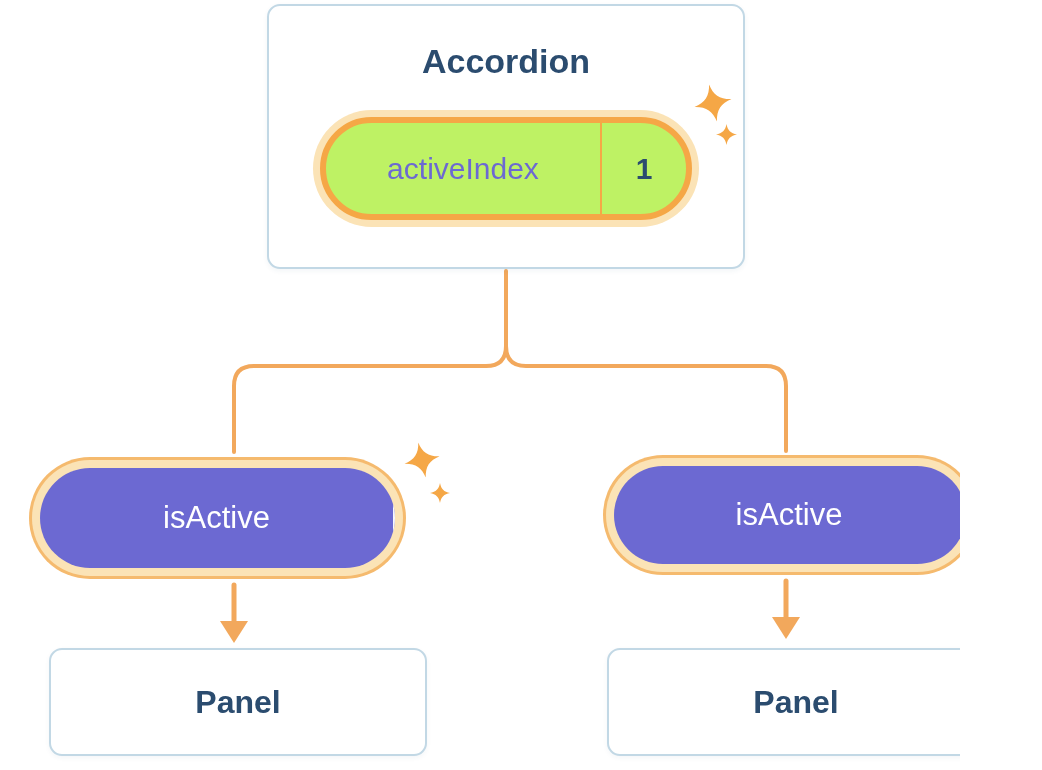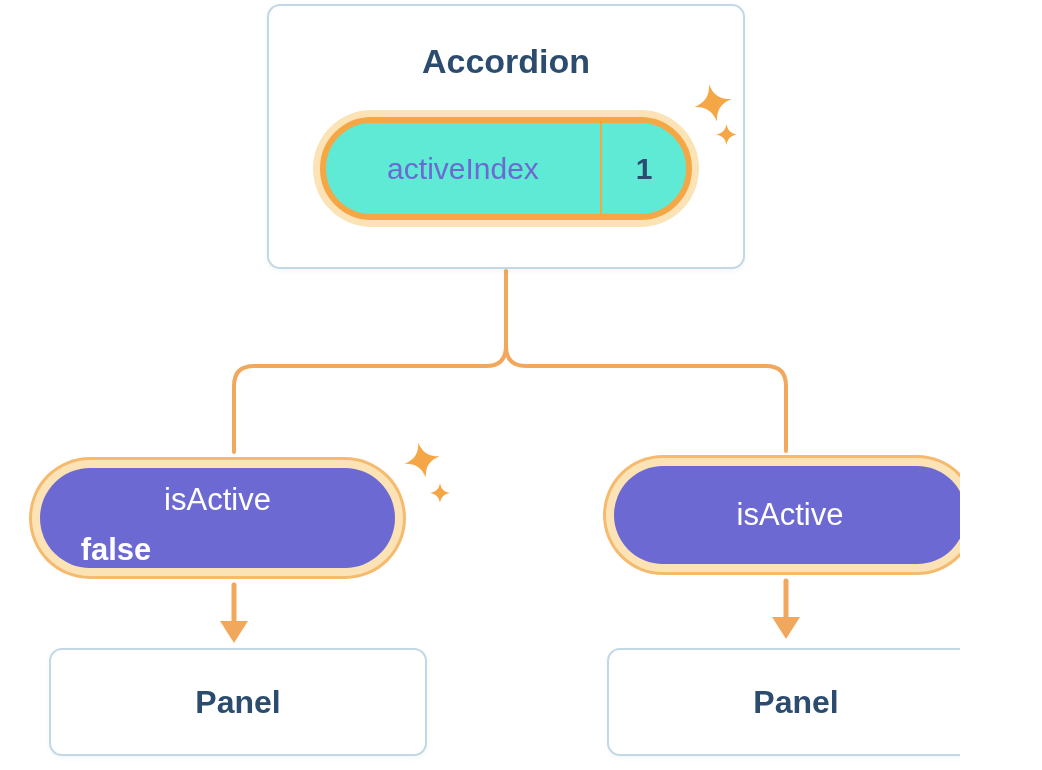--- a/index.html
+++ b/index.html
@@ -12,30 +12,30 @@
     --card-border:#C2D8E5;
   }
   *{box-sizing:border-box;}
   body{margin:0;background:#ffffff;font-family:"Liberation Sans",sans-serif;}
   .canvas{position:relative;width:960px;height:770px;background:#ffffff;overflow:hidden;}
 
   .card{position:absolute;background:#ffffff;border:2px solid var(--card-border);border-radius:13px;}
   .accordion-card{left:267px;top:4px;width:478px;height:265px;box-shadow:0 2px 5px rgba(40,80,120,0.06);}
   .accordion-title{position:absolute;top:36px;left:0;right:0;text-align:center;font-size:34px;font-weight:600;color:var(--navy);}
 
-  .state-pill{position:absolute;left:320px;top:117px;width:372px;height:103px;background:#5eead4;
+  .state-pill{position:absolute;left:320px;top:117px;width:372px;height:103px;background:#bef264;
     border:6px solid var(--orange);border-radius:999px;box-shadow:0 0 0 7px var(--glow);
     display:flex;align-items:stretch;overflow:hidden;}
   .state-pill .pill-label{flex:1;display:flex;align-items:center;justify-content:center;font-size:30px;color:var(--purple);}
   .state-pill .pill-divider{width:2px;background:var(--orange);}
   .state-pill .pill-value{width:84px;display:flex;align-items:center;justify-content:center;font-size:30px;font-weight:700;color:var(--navy);}
 
   .prop-pill{position:absolute;background:var(--purple);border-radius:999px;
     box-shadow:0 0 0 8px var(--glow),0 0 0 11px var(--glow-edge);
-    display:flex;align-items:stretch;overflow:hidden;flex-direction:column;}
+    display:flex;align-items:stretch;overflow:hidden;}
   .prop-pill .pill-label{flex:1;display:flex;align-items:center;justify-content:center;font-size:31px;color:#ffffff;}
   .prop-pill .pill-divider{width:2px;background:rgba(255,255,255,0.95);}
   .prop-pill .pill-value{display:flex;align-items:center;justify-content:center;font-size:31px;font-weight:700;color:#ffffff;}
   .prop-pill.left{left:40px;top:468px;width:355px;height:100px;}
   .prop-pill.left .pill-value{width:152px;}
   .prop-pill.right{left:614px;top:466px;width:352px;height:98px;}
   .prop-pill.right .pill-value{width:134px;}
 
   .panel-card{display:flex;align-items:center;justify-content:center;font-size:32px;font-weight:600;color:var(--navy);box-shadow:0 2px 5px rgba(40,80,120,0.05);margin-left:7px;}
   .panel-card.left{left:42px;top:648px;width:378px;height:108px;}
@@ -82,21 +82,20 @@
   </div>
   <div class="sparkle" style="left:716px;top:124px;">
     <svg viewBox="0 0 24 24" width="21" height="21">
         <path d="M12 0C13.3 7.2 16.8 10.7 24 12C16.8 13.3 13.3 16.8 12 24C10.7 16.8 7.2 13.3 0 12C7.2 10.7 10.7 7.2 12 0Z"></path>
       </svg>
   </div>
 
   <div class="prop-pill left">
     <div class="pill-label">isActive</div>
     <div class="pill-divider"></div>
-    <div class="pill-value">false</div>
   </div>
 
   <div class="sparkle" style="left:404px;top:442px;transform:rotate(-12deg);">
     <svg viewBox="0 0 24 24" width="36" height="36">
         <path d="M12 0C13.3 7.2 16.8 10.7 24 12C16.8 13.3 13.3 16.8 12 24C10.7 16.8 7.2 13.3 0 12C7.2 10.7 10.7 7.2 12 0Z"></path>
       </svg>
   </div>
   <div class="sparkle" style="left:430px;top:483px;">
     <svg viewBox="0 0 24 24" width="20" height="20">
         <path d="M12 0C13.3 7.2 16.8 10.7 24 12C16.8 13.3 13.3 16.8 12 24C10.7 16.8 7.2 13.3 0 12C7.2 10.7 10.7 7.2 12 0Z"></path>

